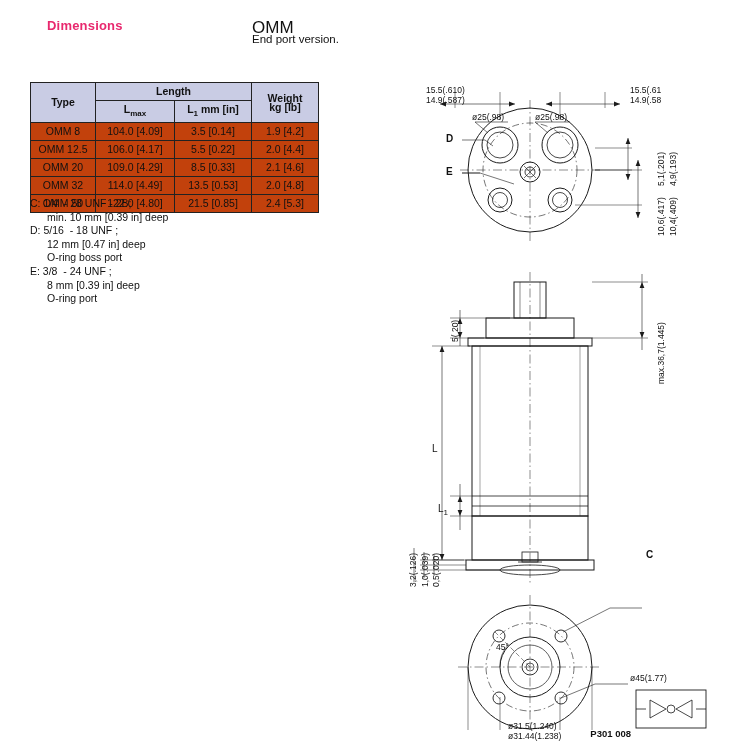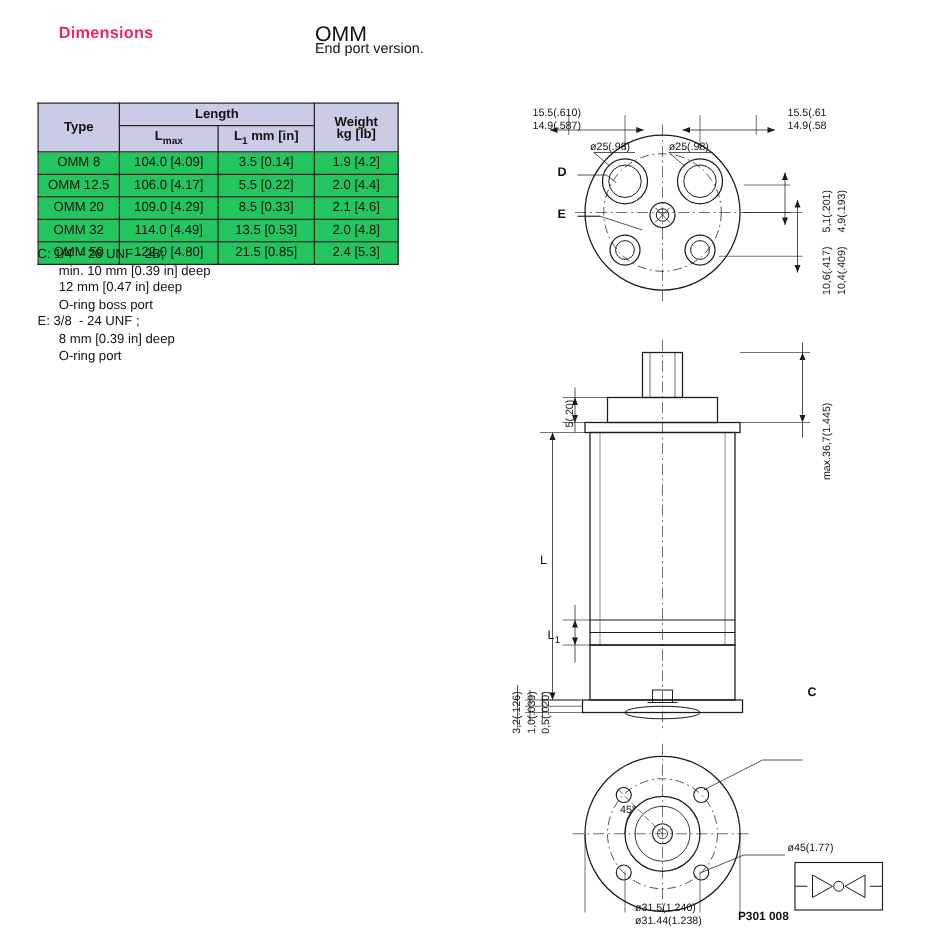--- a/index.html
+++ b/index.html
@@ -63,21 +63,21 @@
     height: 17px;
     line-height: 17px;
     white-space: nowrap;
   }
   table.dims thead th {
     background: #c9cce4;
     font-weight: bold;
     font-size: 10.5px;
   }
   table.dims tbody td {
-    background: #22c55e;
+    background: #c2410c;
   }
   .col-type { width: 64px; }
   .col-l    { width: 78px; }
   .col-l1   { width: 76px; }
   .col-w    { width: 66px; }
   td.left-cell { text-align: left; padding-left: 5px; }
   .sub { font-size: 8px; vertical-align: sub; }
   .hdr-row2 th { font-weight: bold; }
 
   
@@ -183,20 +183,21 @@
           <td>21.5 [0.85]</td>
           <td>2.4 [5.3]</td>
         </tr>
       </tbody>
     </table>
   </div>
 
   <div class="notes">
     <div class="ln"><span>C: </span><span>1/4  - 28 UNF - 2B;</span></div>
     <div class="ln" style="padding-left:17px;">min. 10 mm [0.39 in] deep</div>
+    <div class="ln"><span>D: </span><span>5/16  - 18 UNF ;</span></div>
     <div class="ln" style="padding-left:17px;">12 mm [0.47 in] deep</div>
     <div class="ln" style="padding-left:17px;">O-ring boss port</div>
     <div class="ln"><span>E: </span><span>3/8  - 24 UNF ;</span></div>
     <div class="ln" style="padding-left:17px;">8 mm [0.39 in] deep</div>
     <div class="ln" style="padding-left:17px;">O-ring port</div>
   </div>
 
   <div class="drawing">
 
     <svg width="360" height="670" viewBox="0 0 360 670">

